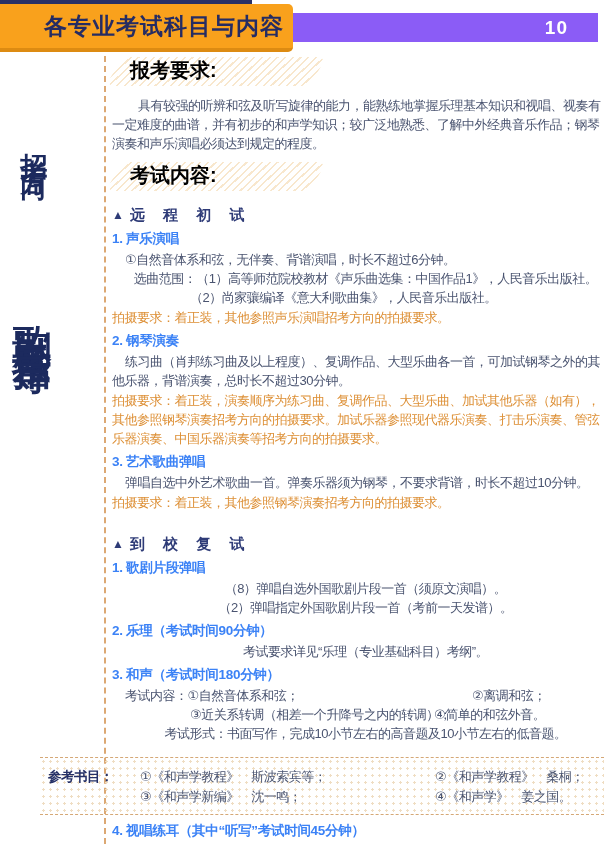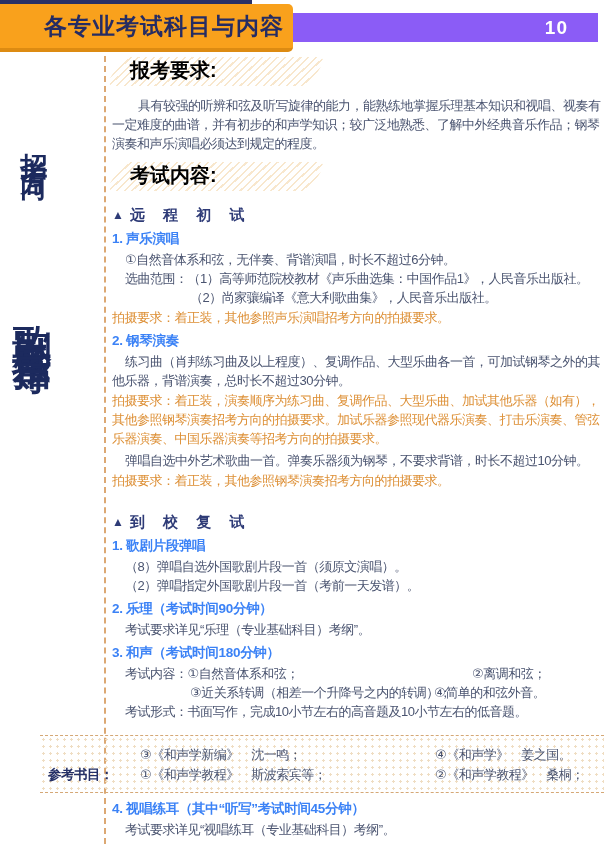--- a/index.html
+++ b/index.html
@@ -29,21 +29,21 @@
   .band::before{content:"";position:absolute;inset:1px 0;border-radius:8px;transform:skewX(-30deg);
     background:repeating-linear-gradient(115deg,#f8e7cd 0 2px,rgba(255,255,255,0) 2px 7px);}
   .band .bh{position:relative;color:#000000;font-weight:bold;font-size:20px;letter-spacing:0;}
   .para{margin:4px 0 6px;text-indent:2em;}
   .tri{margin:8px 0 2px;color:#2e3b77;font-weight:bold;font-size:15px;letter-spacing:0;}
   .tri .mk{font-size:12px;vertical-align:1px;margin-right:6px;}
   .tri .tt{letter-spacing:7px;}
   .tri.onsite{margin-top:22px;}
   .numhead{margin:4px 0 2px;color:#3b82f6;font-weight:bold;font-size:13.5px;letter-spacing:-0.3px;}
   .line{margin:0;}
-  .pl1{padding-left:13px;}
+  .pl1{padding-left:13px;text-align:center;}
   .pl6{padding-left:78px;}
   .ind1{text-indent:1em;margin:0;}
   .shoot{color:#dd8f35;margin:1px 0 3px;}
   .hrow{position:relative;height:19px;}
   .abs2{position:absolute;top:0;left:360px;}
   .abs4{position:absolute;top:0;left:322px;}
   
   .refblock{position:relative;margin:14px 0 6px -72px;width:564px;box-sizing:border-box;
     padding:8px 0 7px 0;border-top:1px dashed #d5a876;border-bottom:1px dashed #d5a876;
     background-image:radial-gradient(#efddc2 1.1px,rgba(255,255,255,0) 1.2px);background-size:7px 7px;}
@@ -88,20 +88,21 @@
     <div class="numhead">1. 声乐演唱</div>
     <p class="ind1">①自然音体系和弦，无伴奏、背谱演唱，时长不超过6分钟。</p>
     <div class="line pl1">选曲范围：（1）高等师范院校教材《声乐曲选集：中国作品1》，人民音乐出版社。</div>
     <div class="line pl6">（2）尚家骧编译《意大利歌曲集》，人民音乐出版社。</div>
     <div class="shoot">拍摄要求：着正装，其他参照声乐演唱招考方向的拍摄要求。</div>
 
     <div class="numhead">2. 钢琴演奏</div>
     <p class="ind1">练习曲（肖邦练习曲及以上程度）、复调作品、大型乐曲各一首，可加试钢琴之外的其他乐器，背谱演奏，总时长不超过30分钟。</p>
     <div class="shoot">拍摄要求：着正装，演奏顺序为练习曲、复调作品、大型乐曲、加试其他乐器（如有），其他参照钢琴演奏招考方向的拍摄要求。加试乐器参照现代器乐演奏、打击乐演奏、管弦乐器演奏、中国乐器演奏等招考方向的拍摄要求。</div>
 
+    <div class="numhead">3. 艺术歌曲弹唱</div>
     <p class="ind1">弹唱自选中外艺术歌曲一首。弹奏乐器须为钢琴，不要求背谱，时长不超过10分钟。</p>
     <div class="shoot">拍摄要求：着正装，其他参照钢琴演奏招考方向的拍摄要求。</div>
 
     <div class="tri onsite">
       <span class="mk">▲</span><span class="tt">到 校 复 试</span>
     </div>
 
     <div class="numhead">1. 歌剧片段弹唱</div>
     <div class="line pl1">（8）弹唱自选外国歌剧片段一首（须原文演唱）。</div>
     <div class="line pl1">（2）弹唱指定外国歌剧片段一首（考前一天发谱）。</div>
@@ -115,27 +116,27 @@
       <span class="abs2">②离调和弦；</span>
     </div>
     <div class="hrow">
       <span class="pl6" style="padding-left:78px;display:inline-block;">③近关系转调（相差一个升降号之内的转调）；</span>
       <span class="abs4">④简单的和弦外音。</span>
     </div>
     <div class="line pl1">考试形式：书面写作，完成10小节左右的高音题及10小节左右的低音题。</div>
 
     <div class="refblock">
       <div class="refrow">
-        <span class="bk1">③《和声学新编》　沈一鸣；</span>
-        <span class="bk2">④《和声学》　姜之国。</span>
-      </div>
-      <div class="refrow">
         <span class="reflabel">参考书目：</span>
         <span class="bk1">①《和声学教程》　斯波索宾等；</span>
         <span class="bk2">②《和声学教程》　桑桐；</span>
+      </div>
+      <div class="refrow">
+        <span class="bk1">③《和声学新编》　沈一鸣；</span>
+        <span class="bk2">④《和声学》　姜之国。</span>
       </div>
     </div>
 
     <div class="numhead">4. 视唱练耳（其中“听写”考试时间45分钟）</div>
     <div class="line pl1">考试要求详见“视唱练耳（专业基础科目）考纲”。</div>
 
     
     
 
   </div>

